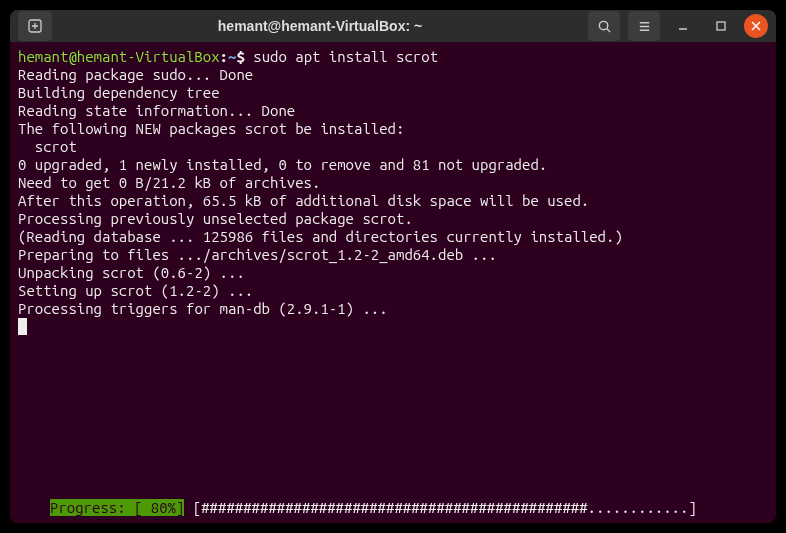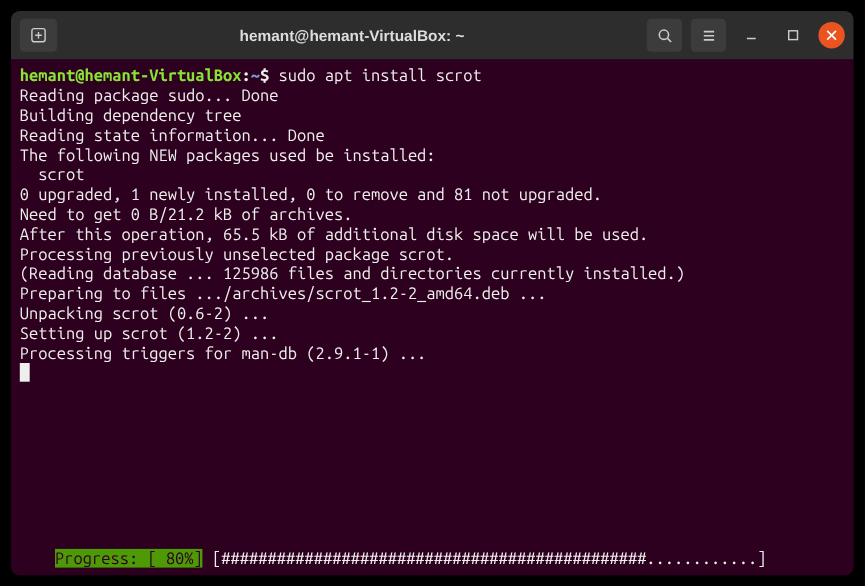--- a/index.html
+++ b/index.html
@@ -16,21 +16,21 @@
     height: 513px;
     margin: 10px;
     background: #2c001e;
     border-radius: 8px;
     overflow: hidden;
     box-shadow: 0 0 10px rgba(0,0,0,0.5);
     display: flex;
     flex-direction: column;
   }
   .titlebar {
-    height: 44px;
+    height: 32px;
     background: #2d2d2d;
     display: flex;
     align-items: center;
     padding: 0 8px;
     color: #ddd;
     font-size: 14px;
     font-weight: bold;
     flex-shrink: 0;
   }
   .tb-left { display:flex; align-items:center; gap:6px; }
@@ -69,21 +69,21 @@
     background: #2c001e;
     padding: 6px 8px;
     font-family: "Ubuntu Mono", "DejaVu Sans Mono", monospace;
     font-size: 15px;
     line-height: 18px;
     color: #eeeeec;
     white-space: pre;
     overflow: hidden;
     position: relative;
   }
-  .prompt-user { color:#8ae234; font-weight:bold;margin-top:14px; }
+  .prompt-user { color:#8ae234; font-weight:normal;margin-top:14px; }
   .prompt-colon { color:#eeeeec; font-weight:bold; }
   .prompt-path { color:#729fcf; font-weight:bold; }
   .cursor {
     display:inline-block;
     width:9px; height:17px;
     background:#eeeeec;
     vertical-align:text-bottom;
   }
   .progress-line {
     position:absolute;
@@ -143,21 +143,21 @@
           <line x1="9" y1="1" x2="1" y2="9" stroke="#fff" stroke-width="1.5"></line>
         </svg>
       </div>
     </div>
   </div>
 
   <div class="terminal"><span class="prompt-user">hemant@hemant-VirtualBox</span><span class="prompt-colon">:</span><span class="prompt-path">~</span><span class="prompt-colon">$</span> <span>sudo apt install scrot</span>
 <span>Reading package sudo... Done</span>
 <span>Building dependency tree</span>
 <span>Reading state information... Done</span>
-<span>The following NEW packages used be installed:</span>
+<span>The following NEW packages scrot be installed:</span>
 <span>  scrot</span>
 <span>0 upgraded, 1 newly installed, 0 to remove and 81 not upgraded.</span>
 <span>Need to get 0 B/21.2 kB of archives.</span>
 <span>After this operation, 65.5 kB of additional disk space will be used.</span>
 <span>Processing previously unselected package scrot.</span>
 <span>(Reading database ... 125986 files and directories currently installed.)</span>
 <span>Preparing to files .../archives/scrot_1.2-2_amd64.deb ...</span>
 <span>Unpacking scrot (0.6-2) ...</span>
 <span>Setting up scrot (1.2-2) ...</span>
 <span>Processing triggers for man-db (2.9.1-1) ...</span>

